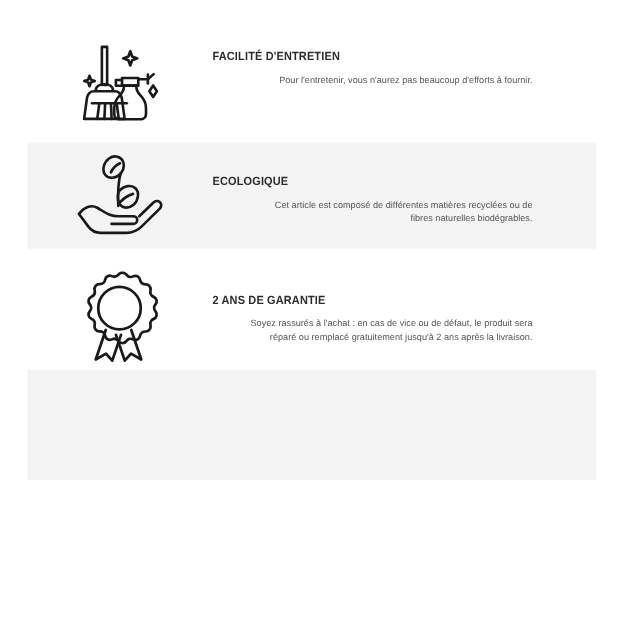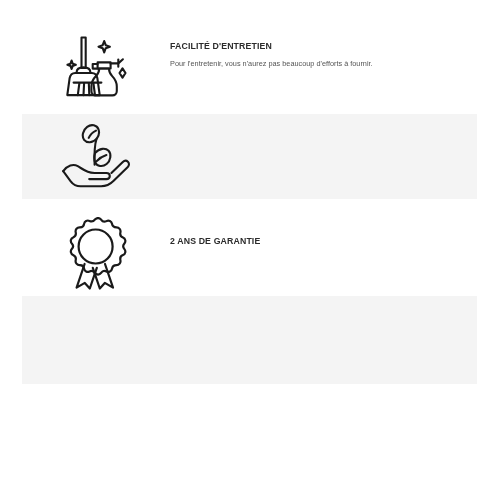--- a/index.html
+++ b/index.html
@@ -81,21 +81,21 @@
 
   .feature-desc {
     font-family: "Liberation Sans", sans-serif;
     font-size: 7.3px;
     color: #555555;
     line-height: 11.2px;
     margin: 0;
     max-width: 256px;
     letter-spacing: 0.01px;
   }
-  .feature-desc .line { display: block; }
+  .feature-desc .line { display: block; text-align: right; }
 </style>
 </head>
 <body>
 
 <div class="page">
 
   <div class="band band-eco"></div>
   <div class="band band-bottom"></div>
 
   <div class="feature feature-1">
@@ -153,20 +153,27 @@
 
         <path d="M38.0 29.0 c4.4 -4.9 10.5 -5.4 13.6 -2.2 c3.0 3.2 2.2 9.7 -2.0 13.2
                  c-4.2 3.5 -9.6 2.2 -11.4 -1.5 c-1.3 -2.8 -1.0 -6.5 -0.2 -9.5 z"></path>
         <path d="M39.4 37.4 c2.8 -3.0 6.5 -5.2 10.0 -6.3"></path>
 
         <path d="M6.2 47.2 c4.1 -5.8 10.0 -7.6 14.6 -5.0 c3.3 1.9 6.4 4.2 10.0 5.6
                  c2.2 0.9 4.4 1.2 6.8 1.2 h11.8 c2.0 0 3.4 1.3 3.4 3.0 c0 1.8 -1.4 3.1 -3.4 3.1 h-17.2"></path>
         <path d="M6.2 47.2 l7.5 10.1 c2.4 3.2 5.6 5.0 9.8 5.0 h20.6 c5.0 0 9.0 -1.9 12.3 -5.2
                  l14.4 -14.2 c1.6 -1.6 1.5 -3.9 0.1 -5.2 c-1.4 -1.3 -3.6 -1.2 -5.1 0.3 l-11.4 11.0"></path>
       </svg>
+    </div>
+    <div class="text-cell">
+      <h3 class="feature-title">ECOLOGIQUE</h3>
+      <p class="feature-desc">
+        <span class="line">Cet article est composé de différentes matières recyclées ou de</span>
+        <span class="line">fibres naturelles biodégrables.</span>
+      </p>
     </div>
   </div>
 
   <div class="feature feature-3">
     <div class="icon-cell">
       <svg width="72" height="76" viewBox="0 0 72 76" fill="none" stroke="#1a1a1a" stroke-width="2.2" stroke-linecap="round" stroke-linejoin="round">
 
         <path d="M24.6 47.0 l-8.0 23.6 l8.2 -4.7 l5.0 5.6 l7.0 -20.6"></path>
         <path d="M45.0 47.0 l8.0 23.6 l-8.2 -4.7 l-5.0 5.6 l-7.0 -20.6"></path>
 
@@ -198,16 +205,20 @@
                  c-0.6 -2.6 1.4 -5.0 4.0 -4.9
                  c2.2 0.1 4.1 -1.4 4.4 -3.5
                  c0.4 -2.6 3.1 -4.0 5.4 -2.9
                  c1.9 0.9 4.2 0.3 5.5 -1.5 z"></path>
 
         <circle cx="35.6" cy="29.5" r="17.0"></circle>
       </svg>
     </div>
     <div class="text-cell">
       <h3 class="feature-title">2 ANS DE GARANTIE</h3>
+      <p class="feature-desc">
+        <span class="line">Soyez rassurés à l'achat : en cas de vice ou de défaut, le produit sera</span>
+        <span class="line">réparé ou remplacé gratuitement jusqu'à 2 ans après la livraison.</span>
+      </p>
     </div>
   </div>
 
 </div>
 
 </body></html>

